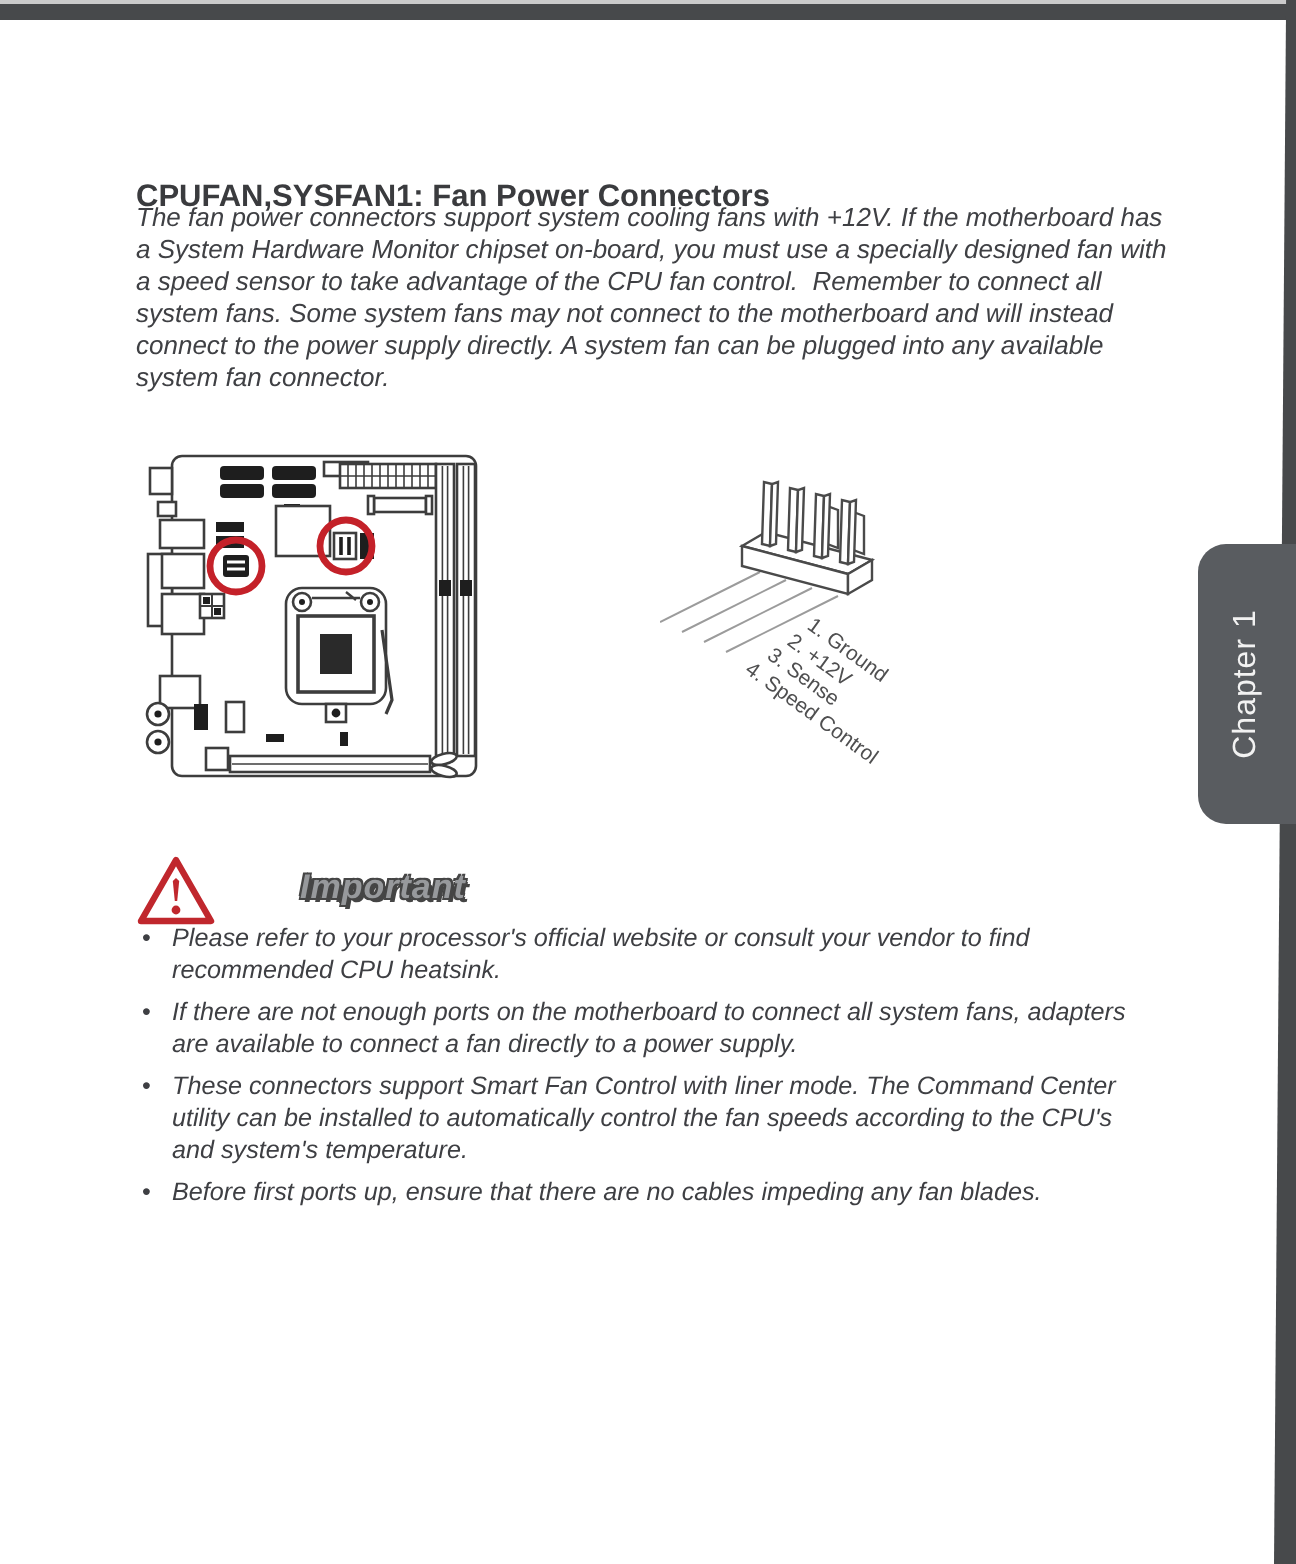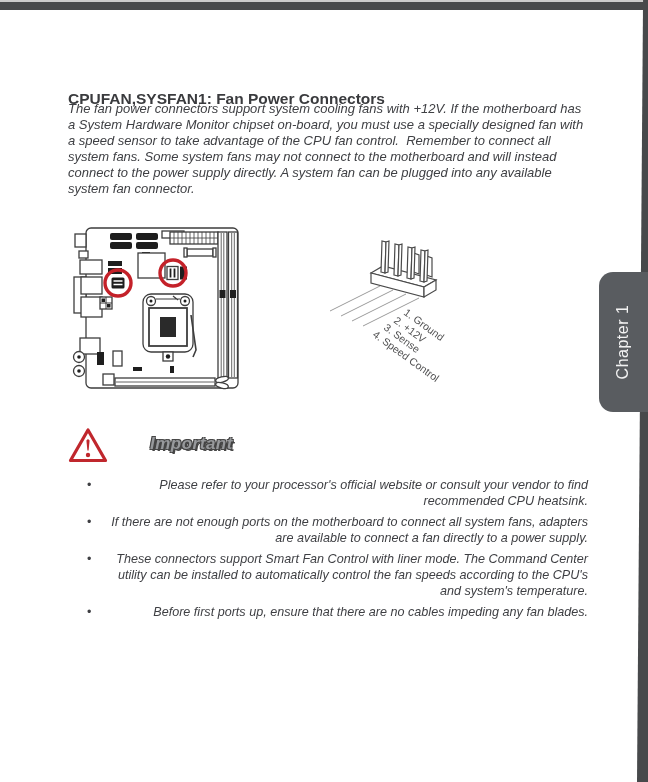--- a/index.html
+++ b/index.html
@@ -15,21 +15,21 @@
                letter-spacing:.5px;}
   .title{position:absolute;left:68px;top:90px;font-size:15.5px;font-weight:bold;color:#3a3b3e;margin:0;}
   .intro{position:absolute;left:68px;top:101px;width:517px;font-size:13px;line-height:15.9px;
          color:#3f4044;margin:0;white-space:pre-wrap;font-style:italic;}
   .board-fig{position:absolute;left:70px;top:220px;}
   .conn-fig{position:absolute;left:330px;top:228px;}
   .imp-icon{position:absolute;left:68px;top:427px;}
   .imp-head{position:absolute;left:112px;top:434px;font-size:17px;font-weight:bold;font-style:italic;
             color:#97999c;letter-spacing:.5px;
             text-shadow:1px 1px 0 #454545,-1px 1px 0 #454545,1px -1px 0 #454545,-1px -1px 0 #454545,2px 2px 0 #454545;margin-left:38px;}
-  .imp-list{position:absolute;left:69px;top:461px;width:503px;margin:16px;padding:0;list-style:none;text-align:right;}
+  .imp-list{position:absolute;left:69px;top:461px;width:503px;margin:0;padding:0;list-style:none;}
   .imp-list li{position:relative;padding-left:17px;margin-bottom:5px;font-size:12.6px;line-height:16px;
             font-style:italic;color:#3e3f43;}
   .imp-list li::before{content:"\2022";position:absolute;left:2px;top:0;font-style:normal;color:#3e3f43;}
   
   .ln{fill:#fff;stroke:#3d3d3d;stroke-width:1.3;}
   .ln2{fill:#fff;stroke:#4a4a4a;stroke-width:1.2;}
   .dk{fill:#1e1e1e;stroke:none;}
   .wire{stroke:#9b9b9b;stroke-width:1;fill:none;}
   .red{fill:none;stroke:#c42129;stroke-width:3.4;}
   .pinlbl{font-family:"Liberation Sans",sans-serif;font-size:10.5px;fill:#4f4f50;}

